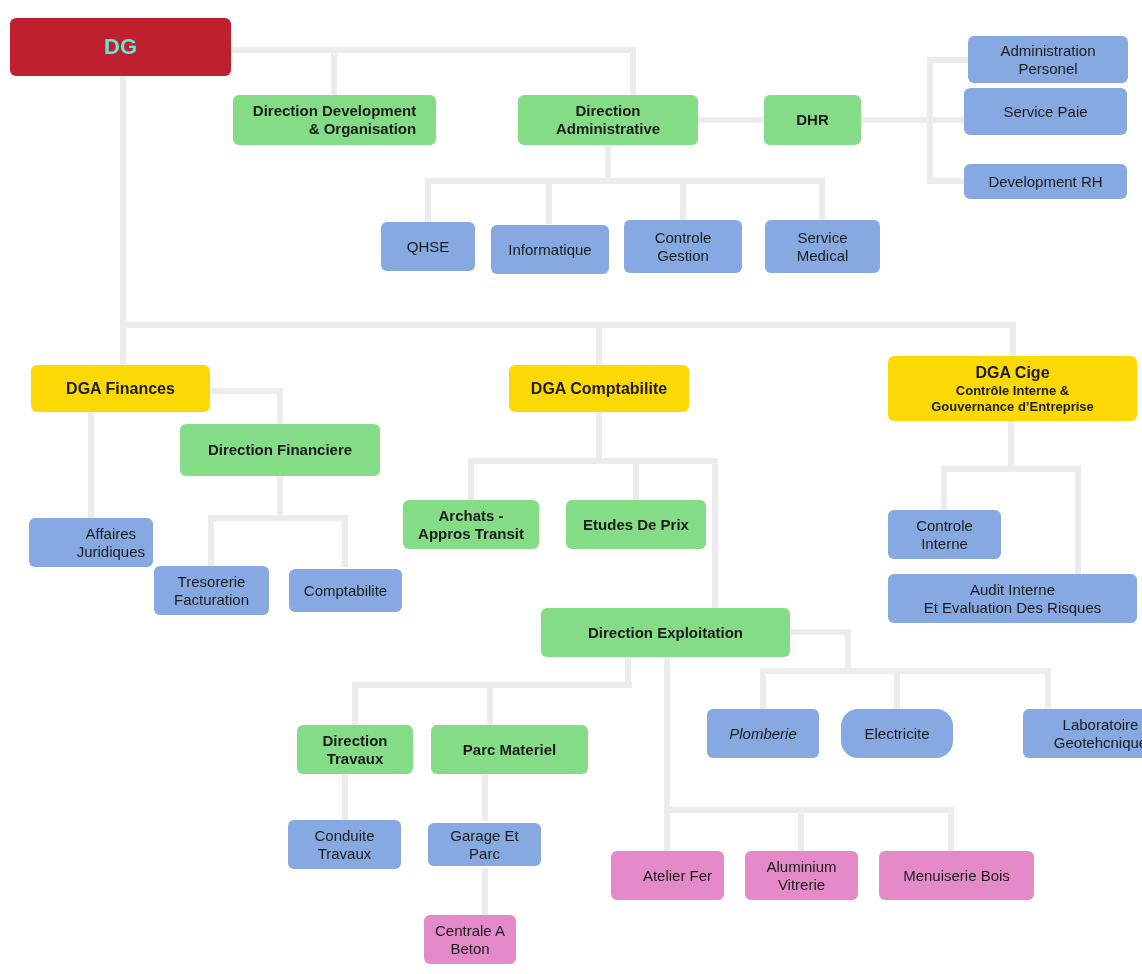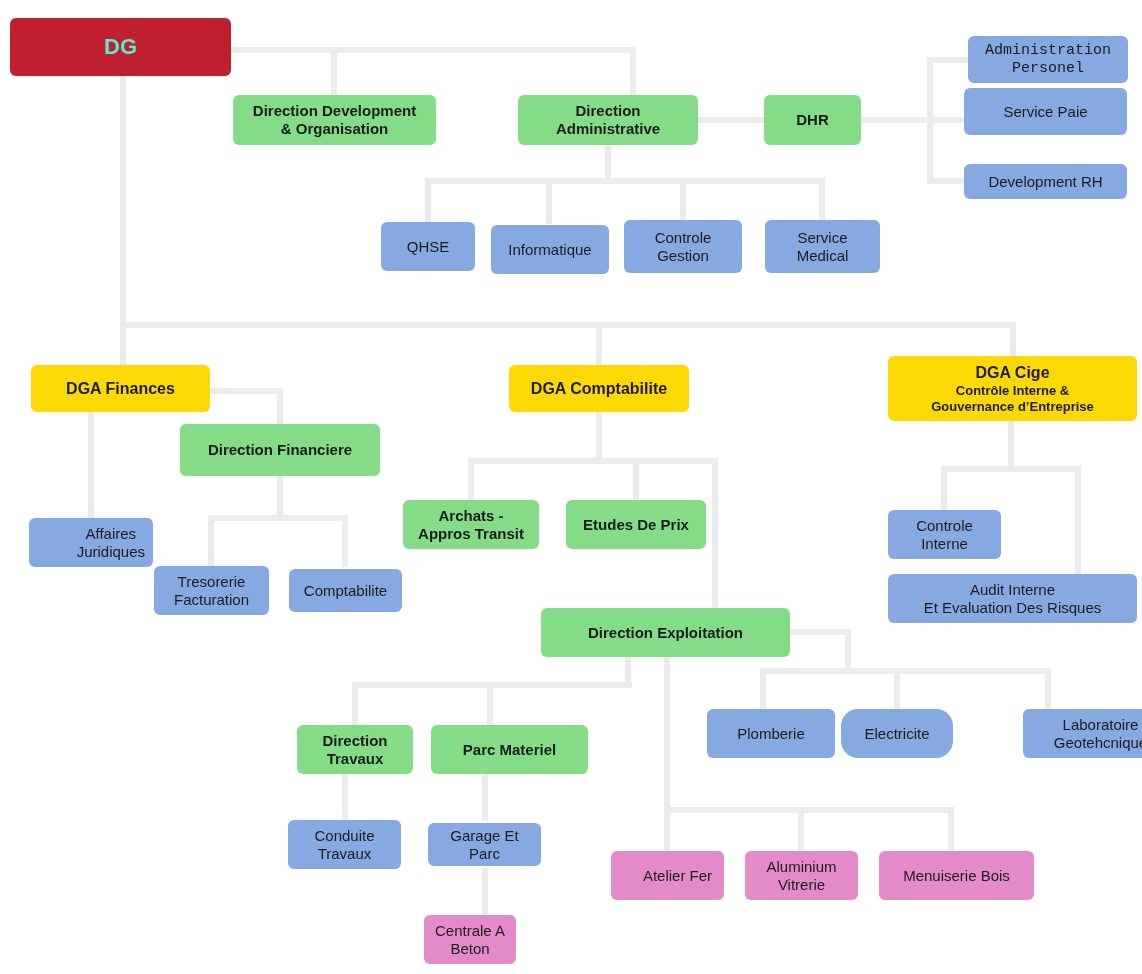--- a/index.html
+++ b/index.html
@@ -150,35 +150,35 @@
   <div class="ln" style="left:664px; top:657px; width:6px; height:155px;"></div>
   <div class="ln" style="left:664px; top:807px; width:290px; height:6px;"></div>
   <div class="ln" style="left:664px; top:807px; width:6px; height:44px;"></div>
   <div class="ln" style="left:798px; top:807px; width:6px; height:44px;"></div>
   <div class="ln" style="left:948px; top:807px; width:6px; height:44px;"></div>
 
   <div class="node n-root" style="left:10px; top:18px; width:221px; height:58px;">
     <span class="lbl">DG</span>
   </div>
 
-  <div class="node n-dir" style="left:233px; top:95px; width:203px; height:50px;">
+  <div class="node n-dir" style="left:233px; top:95px; width:203px; height:50px;text-align:right;">
     <span class="lbl">Direction Development
 &amp; Organisation</span>
   </div>
 
   <div class="node n-dir" style="left:518px; top:95px; width:180px; height:50px;">
     <span class="lbl">Direction
 Administrative</span>
   </div>
 
   <div class="node n-dir" style="left:764px; top:95px; width:97px; height:50px;">
     <span class="lbl">DHR</span>
   </div>
 
-  <div class="node n-svc" style="left:968px; top:36px; width:160px; height:47px;font-family:Liberation Mono, monospace;">
+  <div class="node n-svc" style="left:968px; top:36px; width:160px; height:47px;">
     <span class="lbl">Administration
 Personel</span>
   </div>
 
   <div class="node n-svc" style="left:964px; top:88px; width:163px; height:47px;align-items:center;">
     <span class="lbl">Service Paie</span>
   </div>
 
   <div class="node n-svc" style="left:964px; top:164px; width:163px; height:35px;">
     <span class="lbl">Development RH</span>
@@ -273,21 +273,21 @@
 
   <div class="node n-svc" style="left:428px; top:823px; width:113px; height:43px;">
     <span class="lbl">Garage Et Parc</span>
   </div>
 
   <div class="node n-atl" style="left:424px; top:915px; width:92px; height:49px;">
     <span class="lbl">Centrale A
 Beton</span>
   </div>
 
-  <div class="node n-svc" style="left:707px; top:709px; width:128px; height:49px;">
+  <div class="node n-svc" style="left:707px; top:709px; width:112px; height:49px;font-style:italic;">
     <span class="lbl">Plomberie</span>
   </div>
 
   <div class="node n-svc" style="left:841px; top:709px; width:112px; height:49px;border-radius:17px;">
     <span class="lbl">Electricite</span>
   </div>
 
   <div class="node n-svc" style="left:975px; top:709px; width:155px; height:49px;margin-left:48px;">
     <span class="lbl">Laboratoire
 Geotehcnique</span>

